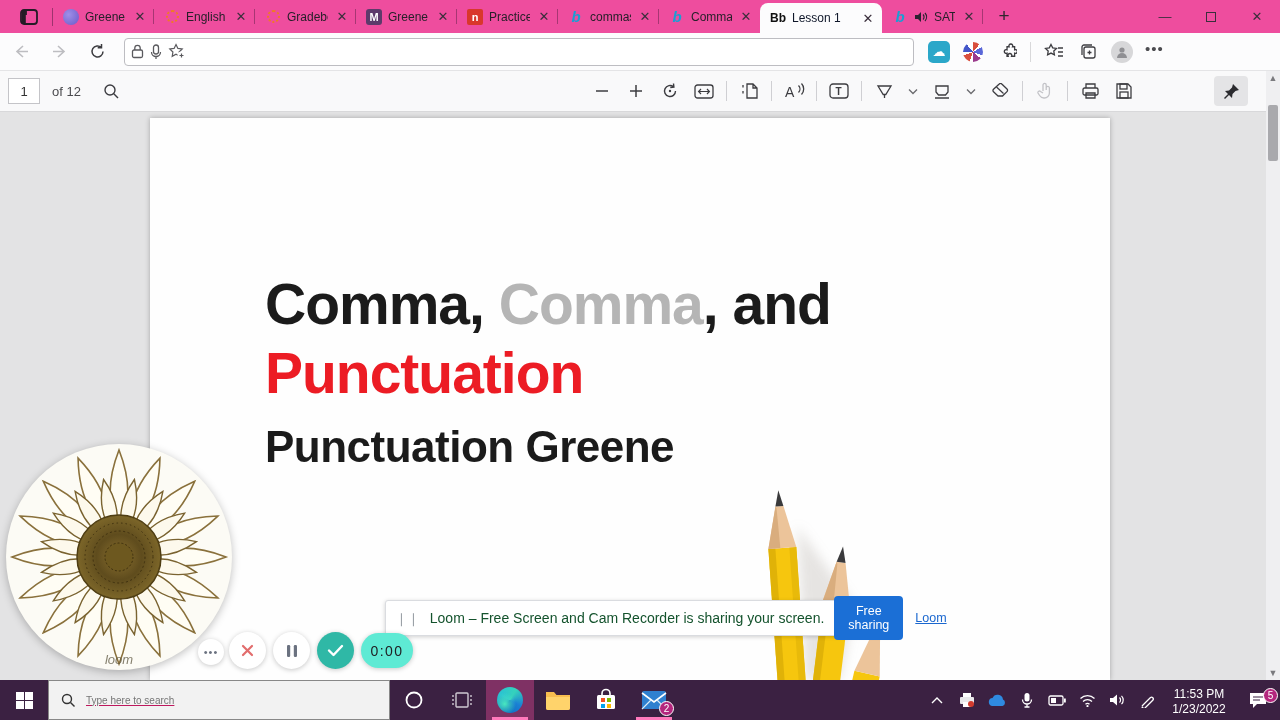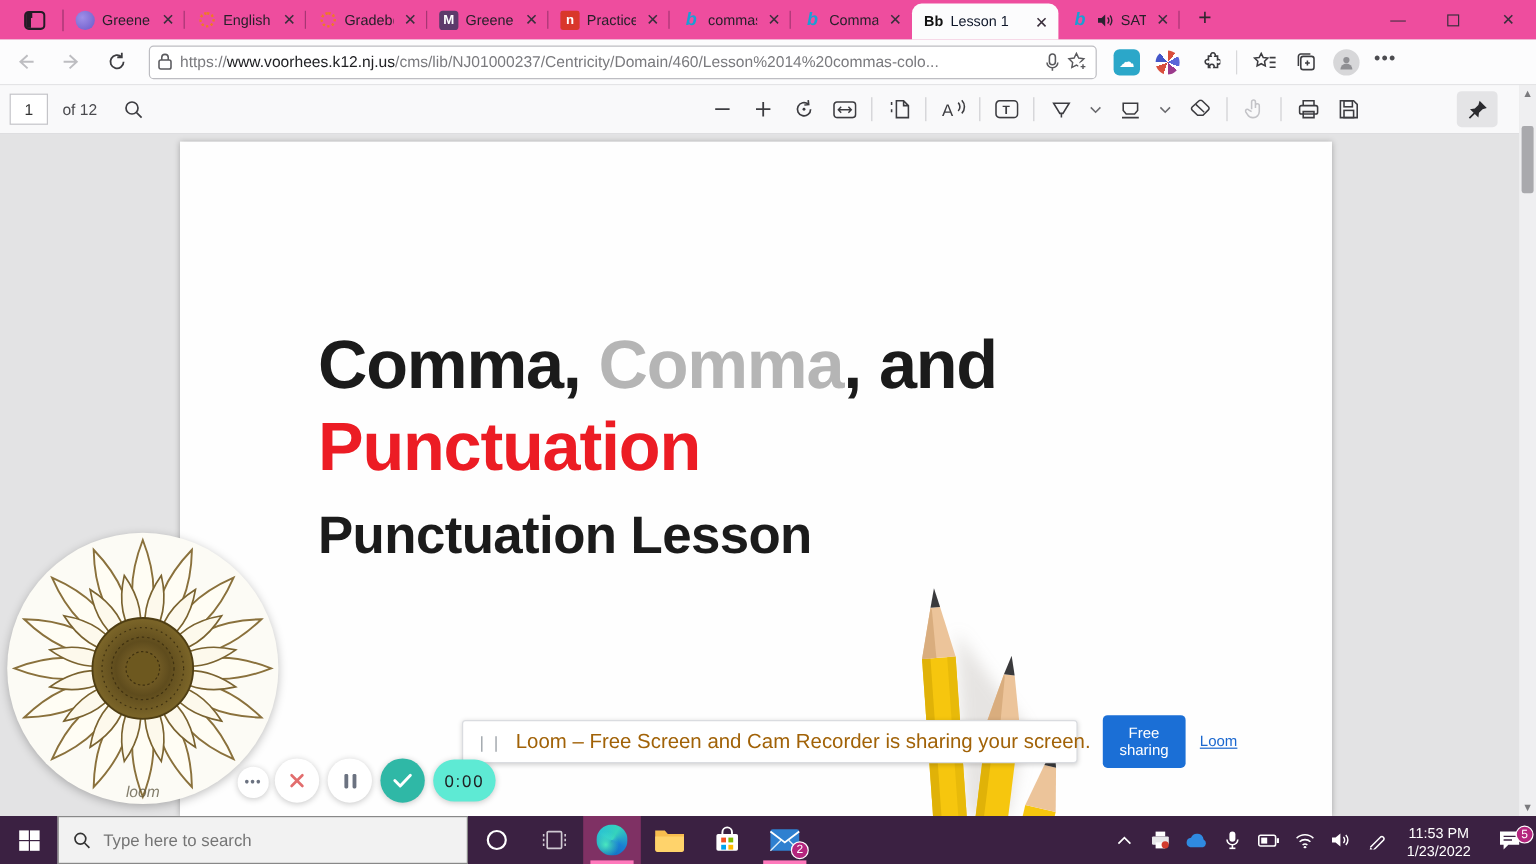--- a/index.html
+++ b/index.html
@@ -64,41 +64,41 @@
   .pencils { position:absolute; left:595px; top:368px; width:180px; height:194px; }
 
   
   .scrollbar { position:absolute; top:71px; right:0; bottom:40px; width:14px; background:#efeff1; }
   .sb-thumb { position:absolute; top:34px; left:2px; width:10px; height:56px; background:#a9a9ad; border-radius:2px; }
   .sb-arrow { position:absolute; left:0; width:14px; height:14px; display:flex; align-items:center; justify-content:center; color:#7a7a7e; font-size:9px; }
 
   
   .loombar { position:absolute; left:385px; top:600px; width:513px; height:36px; background:#fff; border:1px solid #dadce0; border-radius:3px; box-shadow:0 1px 4px rgba(0,0,0,.18); display:flex; align-items:center; padding:0 10px; gap:10px; }
   .loombar .handle { color:#9aa0a6; font-size:13px; letter-spacing:1px; }
-  .loombar .msg { font-size:17px; color:#a16207; white-space:nowrap; }
+  .loombar .msg { font-size:14px; color:#14532d; white-space:nowrap; }
   .stopbtn { background:#1b6fd6; color:#fff; font-size:12.5px; border:none; border-radius:4px; padding:8px 14px; font-family:"Liberation Sans",sans-serif; }
   .hidelink { color:#1a67cf; font-size:12.5px; text-decoration:underline; margin-left:2px; }
 
   
   .lctrl { position:absolute; border-radius:50%; background:#fff; box-shadow:0 1px 5px rgba(0,0,0,.22); display:flex; align-items:center; justify-content:center; }
   .lc-dots { left:198px; top:639px; width:26px; height:26px; color:#6b7280; font-size:11px; letter-spacing:1px; }
   .lc-x { left:229px; top:632px; width:37px; height:37px; color:#e06a6a; font-size:18px; }
   .lc-pause { left:273px; top:632px; width:37px; height:37px; color:#6b7280; }
   .lc-check { left:317px; top:632px; width:37px; height:37px; background:#2fb8a6; color:#fff; }
   .lc-timer { left:361px; top:633px; width:52px; height:35px; border-radius:18px; background:#5eead4; box-shadow:0 1px 5px rgba(0,0,0,.22); display:flex; align-items:center; justify-content:center; font-size:14px; color:#202124; letter-spacing:1.5px; position:absolute; }
 
   
   .webcam { position:absolute; left:6px; top:444px; width:226px; height:226px; border-radius:50%; background:#fcfbf5; box-shadow:0 2px 8px rgba(0,0,0,.25); overflow:hidden; }
   .webcam .mark { position:absolute; bottom:3px; left:0; right:0; text-align:center; font-size:13px; color:#5c553f; opacity:.75; font-style:italic; }
 
   
   .taskbar { position:absolute; left:0; right:0; bottom:0; height:40px; background:#3b2142; display:flex; align-items:stretch; color:#fff; }
   .tb-btn { width:48px; display:flex; align-items:center; justify-content:center; position:relative; }
   .tb-search { width:342px; background:#f2f2f2; display:flex; align-items:center; gap:10px; padding:0 12px; border:1px solid #888; }
-  .tb-search input { border:none; outline:none; background:transparent; font-size:14px; color:#4c1d95; width:240px; font-family:"Liberation Sans",sans-serif; }
+  .tb-search input { border:none; outline:none; background:transparent; font-size:10px; color:#be185d; width:240px; font-family:"Liberation Sans",sans-serif;text-decoration:underline; }
   .winlogo { display:grid; grid-template-columns:8px 8px; grid-template-rows:8px 8px; gap:1px; }
   .winlogo i { background:#fff; }
   .tb-app { width:48px; display:flex; align-items:center; justify-content:center; position:relative; }
   .tb-app.active { background:rgba(238,77,158,.38); }
   .tb-app .underline { position:absolute; bottom:0; left:6px; right:6px; height:3px; background:#ff79bc; }
   .badge { position:absolute; right:4px; bottom:4px; min-width:15px; height:15px; border-radius:50%; background:#b4267e; border:1px solid #fff; color:#fff; font-size:10px; display:flex; align-items:center; justify-content:center; }
   .tray { margin-left:auto; display:flex; align-items:center; }
   .tray-ic { width:30px; height:40px; display:flex; align-items:center; justify-content:center; }
   .clock { width:74px; text-align:center; font-size:12px; line-height:15px; padding-top:4px; }
   .notif { width:44px; display:flex; align-items:center; justify-content:center; position:relative; }
@@ -206,21 +206,20 @@
     <div class="navbtn">
       <svg width="17" height="17" viewBox="0 0 17 17">
           <path d="M14 8.5 a5.5 5.5 0 1 1 -1.6 -3.9 M12.5 1 v3.8 h-3.8" fill="none" stroke="#3c3c40" stroke-width="1.5"></path>
         </svg>
     </div>
     <div class="omnibox">
       <svg width="13" height="15" viewBox="0 0 13 15">
           <rect x="1.5" y="6" width="10" height="7.5" rx="1.5" fill="none" stroke="#5a5a5e" stroke-width="1.3"></rect>
           <path d="M3.8 6 V4 a2.7 2.7 0 0 1 5.4 0 V6" fill="none" stroke="#5a5a5e" stroke-width="1.3"></path>
         </svg>
-      <span class="url"><span>https://</span><span class="domain">www.voorhees.k12.nj.us</span><span>/cms/lib/NJ01000237/Centricity/Domain/460/Lesson%2014%20commas-colo...</span></span>
       <svg width="12" height="16" viewBox="0 0 12 16">
           <rect x="3.5" y="1" width="5" height="9" rx="2.5" fill="none" stroke="#5a5a5e" stroke-width="1.3"></rect>
           <path d="M1.5 8 a4.5 4.5 0 0 0 9 0 M6 12.5 V15" fill="none" stroke="#5a5a5e" stroke-width="1.3"></path>
         </svg>
       <svg width="18" height="17" viewBox="0 0 18 17">
           <path d="M8 1.5 l1.9 3.9 4.3 .6 -3.1 3 .7 4.3 -3.8 -2 -3.8 2 .7 -4.3 -3.1 -3 4.3 -.6 z" fill="none" stroke="#5a5a5e" stroke-width="1.2"></path>
           <circle cx="13.5" cy="12.5" r="4" fill="#fff"></circle>
           <path d="M13.5 10.5v4 M11.5 12.5h4" stroke="#5a5a5e" stroke-width="1.2"></path>
         </svg>
     </div>
@@ -373,21 +372,21 @@
             <path d="M10 1 L16 7 L12.5 8 L9.5 11 L9 15 L6 12 L2 16 L1 15 L5 11 L2 8 L6 7.5 L9 4.5 z" fill="#2b2b2f"></path>
           </svg>
         </div>
     </div>
   </div>
 
   <div class="canvas">
     <div class="slide">
       <div class="slide-text">
         <div class="title"><span>Comma,</span><span class="t-gray"> Comma</span><span>, and</span><br><span class="t-red">Punctuation</span></div>
-        <div class="subtitle">Punctuation Lesson</div>
+        <div class="subtitle">Punctuation Greene</div>
       </div>
       <div class="pencils">
         <svg width="180" height="194" viewBox="0 0 180 194">
           <polygon points="52,40 110,120 95,194 60,194" fill="rgba(120,110,100,.18)" style="filter:blur(6px)"></polygon>
           <g transform="rotate(-4 40 100)">
             <rect x="26" y="62" width="28" height="140" fill="#f6c60e"></rect>
             <rect x="26" y="62" width="7" height="140" fill="#e0b208"></rect>
             <rect x="47" y="62" width="7" height="140" fill="#e8ba0a"></rect>
             <polygon points="26,62 54,62 44,20 36,20" fill="#ecc49a"></polygon>
             <polygon points="26,62 38,62 37,22 36,20" fill="#d9ad7e"></polygon>

